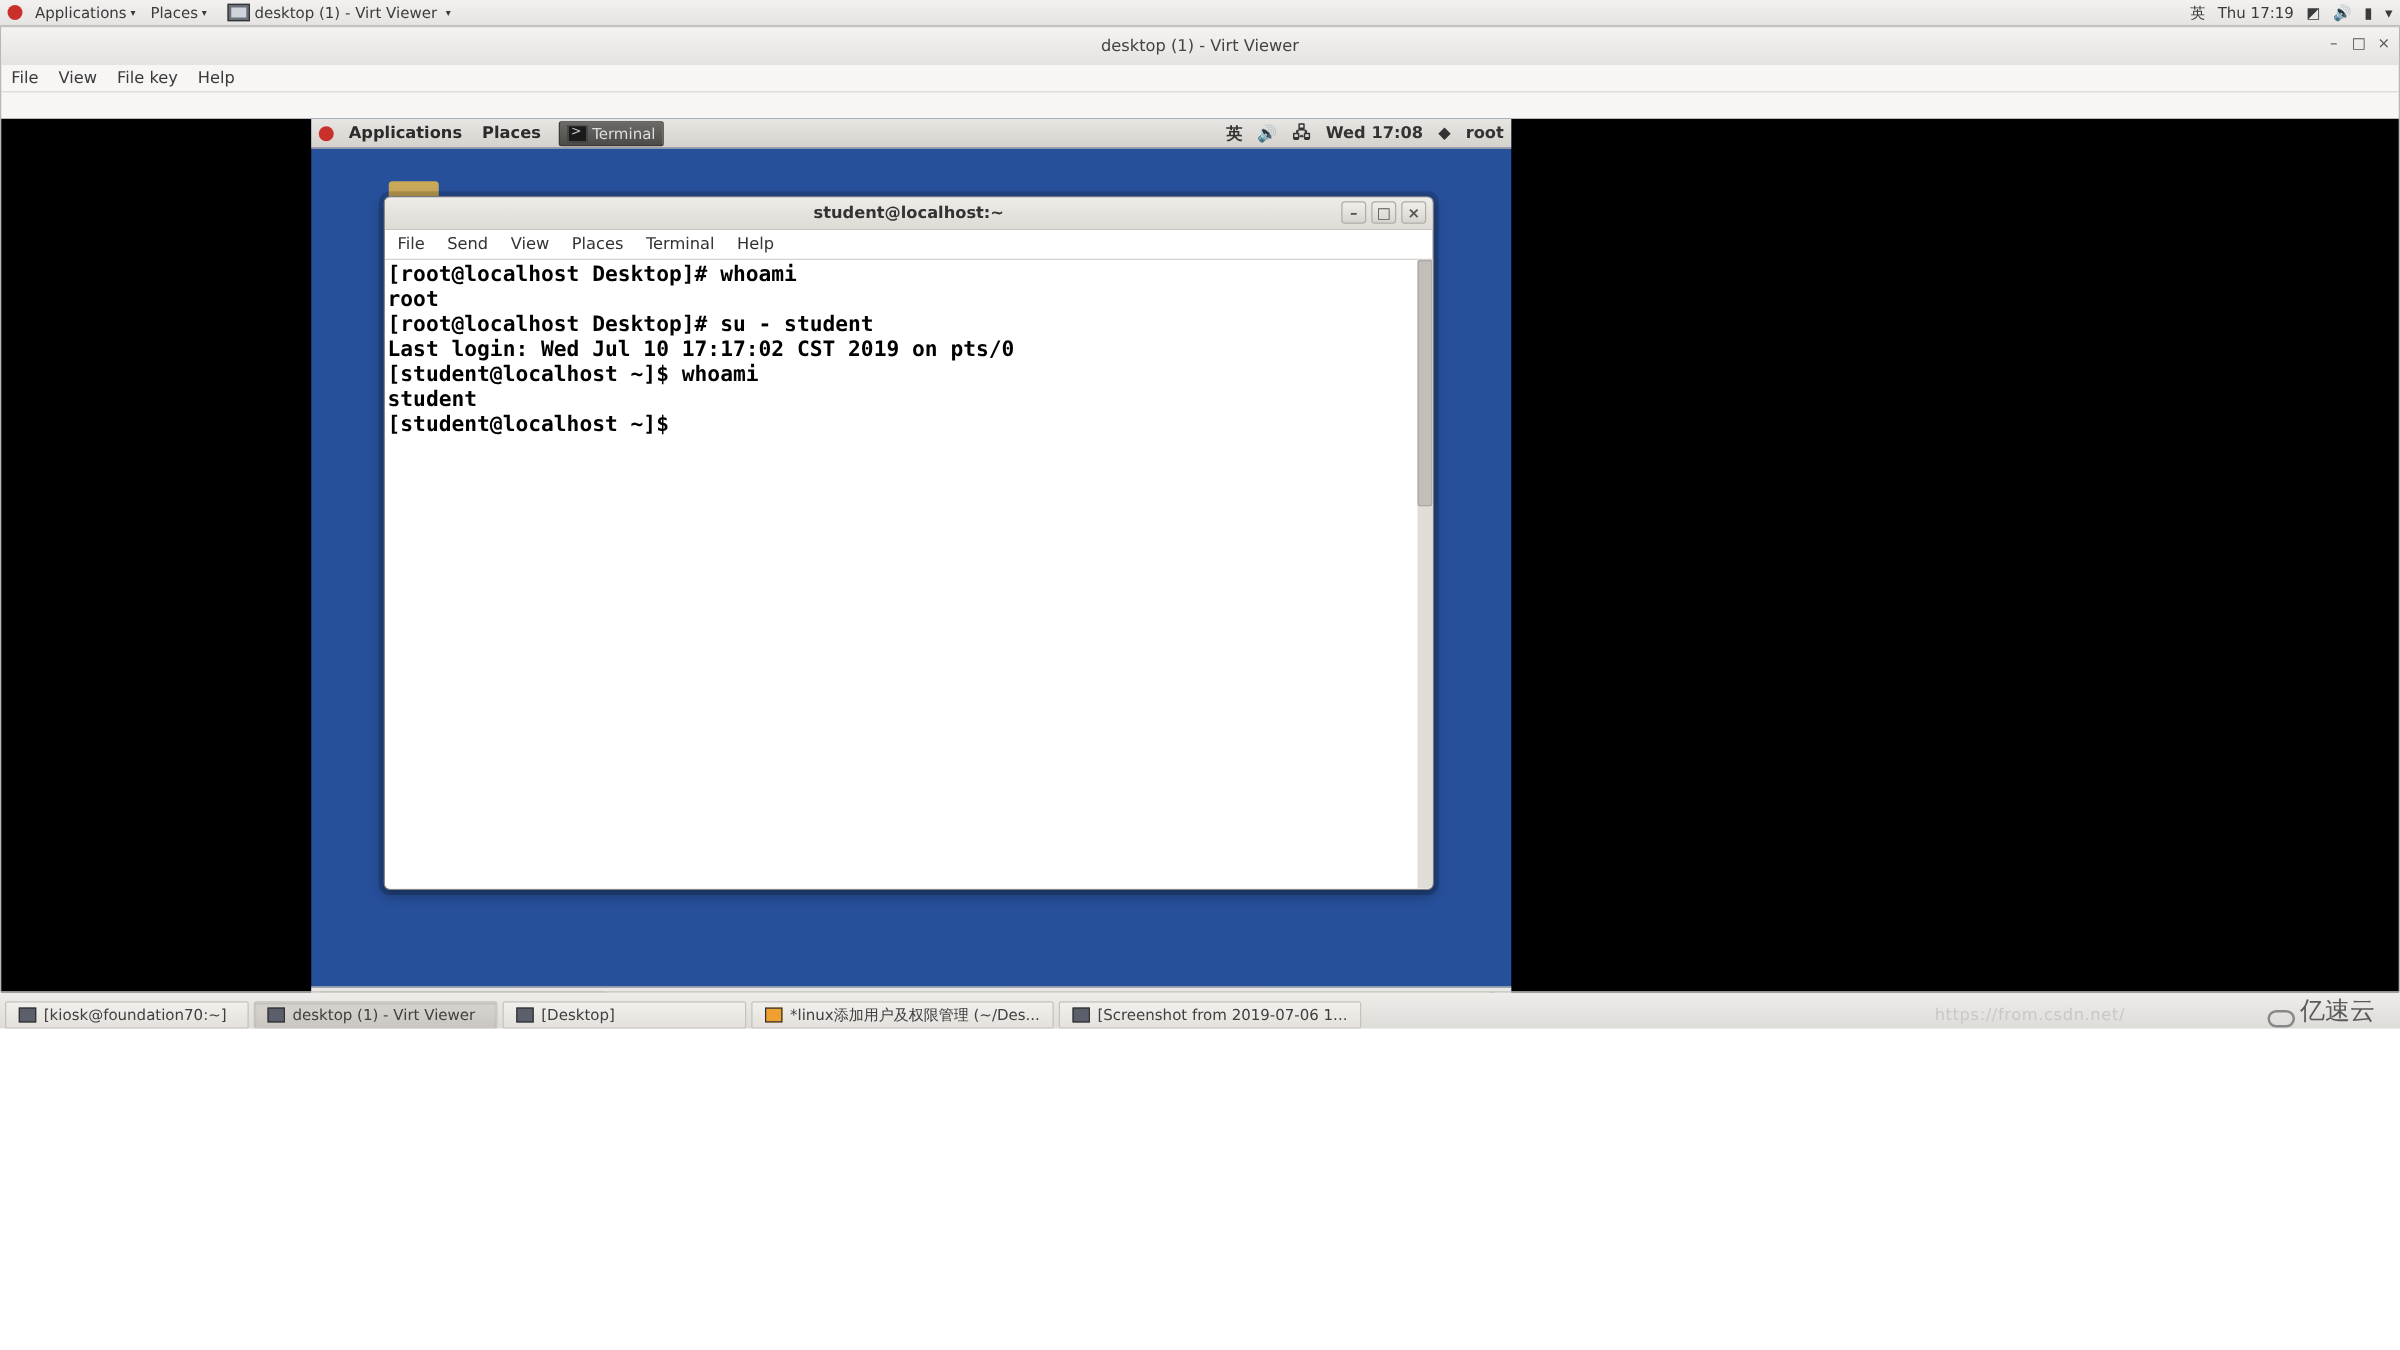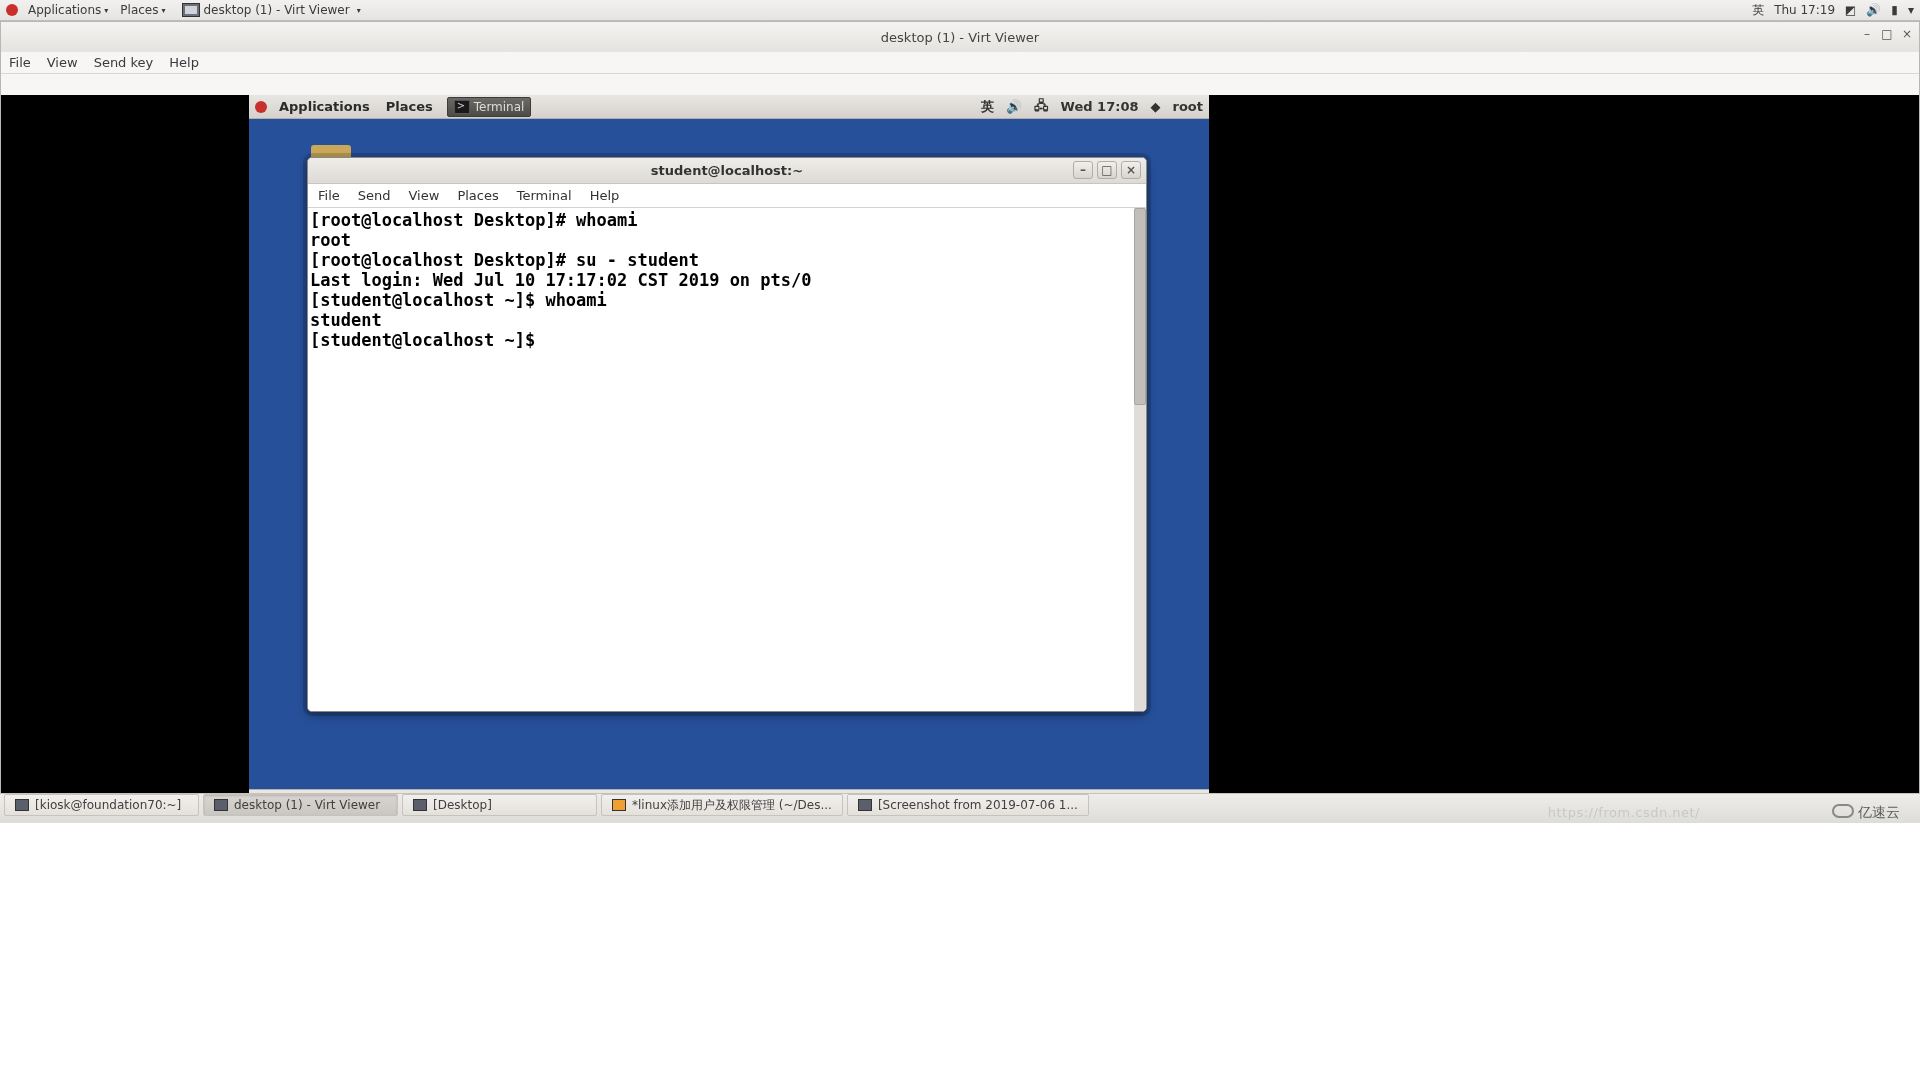--- a/index.html
+++ b/index.html
@@ -54,30 +54,30 @@
 .term-title .btns { position:absolute; right:5px; top:3px; display:flex; gap:4px; }
 .term-title .btns span { width:20px;height:18px;background:linear-gradient(#f1efeb,#d8d5d0);border:1px solid #b0ada8;border-radius:3px;font-size:12px;line-height:16px;text-align:center;color:#555;cursor:pointer;}
 .term-menu { height:24px;border-bottom:1px solid #d6d3cf;display:flex;align-items:center;gap:18px;padding:0 10px;font-size:13px;color:#333; }
 .term-menu span { cursor:pointer; }
 .term-body { position:absolute; top:50px; left:0; right:0; bottom:0; background:#fff; padding:2px 2px; }
 .term-body pre { font-family:"DejaVu Sans Mono","Liberation Mono",monospace; font-size:17px; font-weight:700; line-height:20px; color:#000; white-space:pre; }
 .term-scroll { position:absolute; right:0; top:50px; width:12px; bottom:0; background:#e0ddd8; }
 .term-scroll::before{content:"";display:block;position:absolute;top:0;left:0;right:0;height:195px;background:#c2bfba;border:1px solid #a9a6a1;border-radius:2px;}
 
 
-.host-bot { position:absolute; left:0; right:0; bottom:257px; height:30px; background:linear-gradient(#efedea,#dedcd8);border-top:1px solid #c5c2be; display:flex; align-items:flex-start; gap:4px; padding:0 4px; font-size:12px; color:#3f3f3f; }
+.host-bot { position:absolute; left:0; right:0; bottom:257px; height:30px; background:linear-gradient(#efedea,#dedcd8);border-top:1px solid #c5c2be; display:flex; align-items:flex-end; gap:4px; padding:0 4px; font-size:12px; color:#3f3f3f; }
 .host-bot .t { display:flex;align-items:center;gap:6px;padding:2px 10px;height:22px;border:1px solid #c6c3bf;border-radius:2px;background:linear-gradient(#f2f0ec,#e4e1dd); cursor:pointer; min-width:195px; }
 .host-bot .t.active { background:linear-gradient(#d8d5d0,#cac7c2); box-shadow:inset 0 1px 2px rgba(0,0,0,.15); }
 .host-bot .t .ico { width:14px;height:12px;background:#5a5f6b;display:inline-block;border:1px solid #333; }
 .host-bot .spacer{flex:1;}
 
 
 .below { position:absolute; top:823px; left:0; right:0; bottom:0; background:#fff; }
 .watermark { position:absolute; right:220px; bottom:260px; color:#c8c8c8; font-size:13px; letter-spacing:.5px; }
-.ysy { position:absolute; right:20px; bottom:258px; color:#5a5a5a; font-size:14px; display:flex; align-items:flex-start; gap:4px;}
+.ysy { position:absolute; right:20px; bottom:258px; color:#5a5a5a; font-size:20px; display:flex; align-items:flex-end; gap:4px;}
 .ysy .logo{width:22px;height:14px;border:2px solid #888;border-radius:9px;}
 </style>
 </head>
 <body>
 
 <div class="host-top">
   <span class="redhat"></span>
   <span class="menu">
       <span>Applications</span>
       <span class="car">▾</span>
@@ -107,21 +107,21 @@
     <span>desktop (1) - Virt Viewer</span>
     <div class="wbtn">
       <span>–</span>
       <span>□</span>
       <span>×</span>
     </div>
   </div>
   <div class="virt-menu">
     <span>File</span>
     <span>View</span>
-    <span>Send key</span>
+    <span>File key</span>
     <span>Help</span>
   </div>
 
   <div class="vm-canvas">
     <div class="vm-desktop">
 
       <div class="vm-top">
         <span class="redhat"></span>
         <span class="m">Applications</span>
         <span class="m">Places</span>

